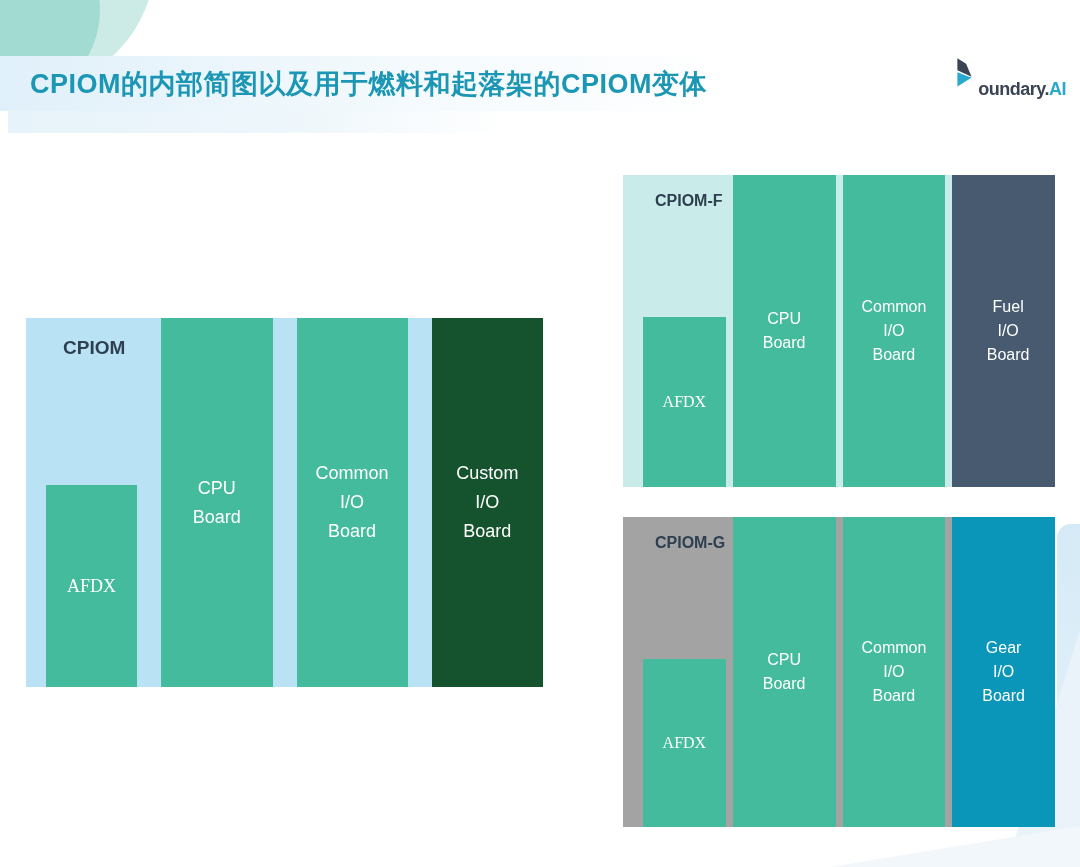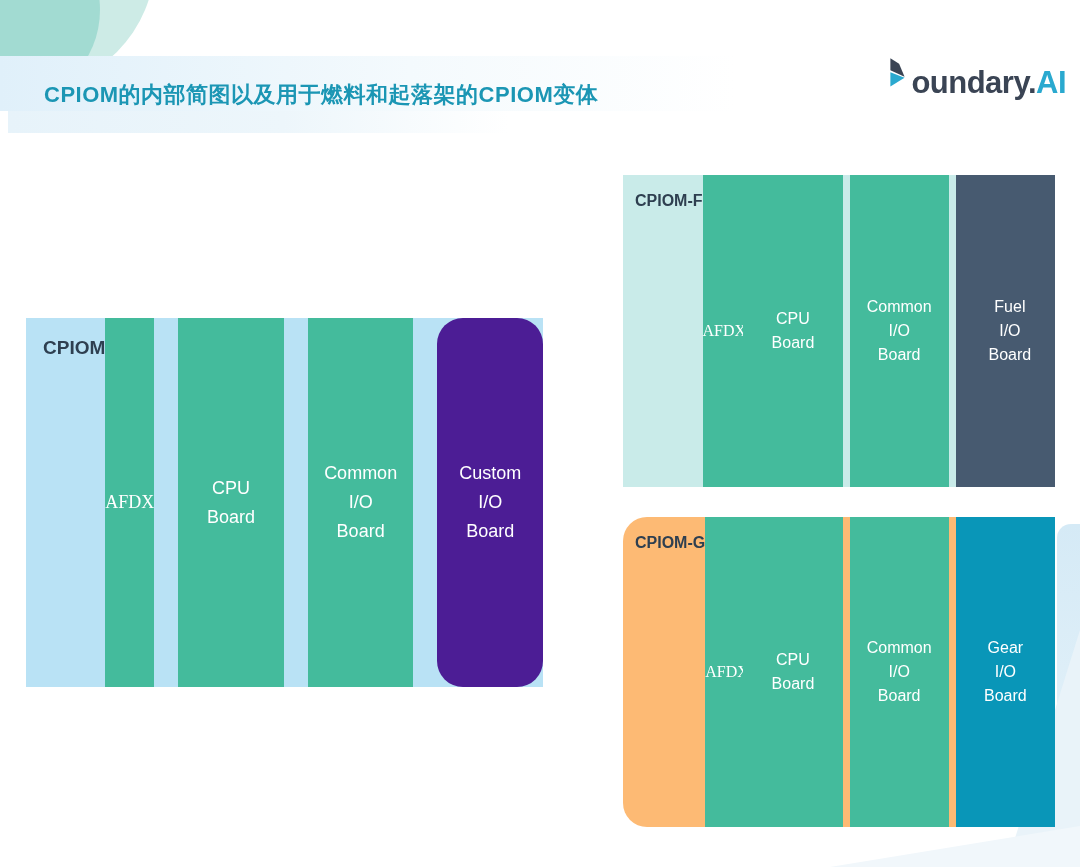--- a/index.html
+++ b/index.html
@@ -31,36 +31,36 @@
     position:absolute; left:1006px; top:630px; width:74px; height:237px;
     background:#e9f3f9; clip-path:polygon(100% 0,100% 100%,0 100%);
   }
   .deco-corner-b {
     position:absolute; left:830px; top:826px; width:250px; height:41px;
     background:#f1f7fb; clip-path:polygon(0 100%,100% 0,100% 100%);
   }
 
   
   .page-title {
-    position:absolute; left:26px; top:62px; margin:18px;
-    font-size:22px; font-weight:bold; color:#1b96b4;
+    position:absolute; left:26px; top:62px; margin:4px;
+    font-size:27px; font-weight:bold; color:#1b96b4;
     letter-spacing:0.5px; white-space:nowrap; line-height:1.4;
   }
   .logo { position:absolute; top:58px; right:14px; display:flex; align-items:flex-end; }
   .logo-glyph { display:block; width:24px; height:44px; margin-right:1px; }
-  .logo-text { font-size:31px; font-weight:bold; color:#3a4454; letter-spacing:-0.5px; line-height:1; padding-bottom:4px; }
+  .logo-text { font-size:18px; font-weight:bold; color:#3a4454; letter-spacing:-0.5px; line-height:1; padding-bottom:4px; }
   .logo-ai { color:#2aa9cf; }
 
   
   .diagram { position:absolute; display:grid; grid-template-columns:repeat(4,1fr); }
   .d-main { left:26px;  top:318px; width:517px; height:369px; column-gap:10px;gap:24px; }
   .d-f    { left:623px; top:175px; width:432px; height:312px; column-gap:7px; }
   .d-g    { left:623px; top:517px; width:432px; height:310px; column-gap:7px; }
 
-  .first-col { display:flex; flex-direction:row; }
+  .first-col { display:flex; flex-direction:column;margin-left:20px; }
   .col-head { flex:0 0 auto; }
   .d-main .col-head { height:167px; }
   .d-f .col-head, .d-g .col-head { height:142px; }
 
   .diag-label { display:block; font-weight:bold; color:#2e3f50; }
   .d-main .diag-label { padding:19px 0 0 17px; font-size:19px; }
   .d-f .diag-label, .d-g .diag-label { padding:17px 0 0 12px; font-size:16px; }
 
   .board {
     display:flex; flex-direction:column; justify-content:center; align-items:center;
@@ -105,21 +105,21 @@
     <div class="board" style="background: rgb(68, 187, 156);">
       <span>CPU</span>
       <span>Board</span>
       <span></span>
     </div>
     <div class="board" style="background: rgb(68, 187, 156);">
       <span>Common</span>
       <span>I/O</span>
       <span>Board</span>
     </div>
-    <div class="board" style="background: #4c1d95; border-radius: 26px;">
+    <div class="board" style="background: #14532d;">
       <span>Custom</span>
       <span>I/O</span>
       <span>Board</span>
     </div>
   </section>
 
   <section class="diagram d-f" style="background: rgb(201, 235, 233);">
     <div class="first-col">
       <div class="col-head">
         <span class="diag-label">CPIOM-F</span>
@@ -138,21 +138,21 @@
       <span>I/O</span>
       <span>Board</span>
     </div>
     <div class="board" style="background: rgb(71, 90, 112); padding-left: 9px;">
       <span>Fuel</span>
       <span>I/O</span>
       <span>Board</span>
     </div>
   </section>
 
-  <section class="diagram d-g" style="background: #fdba74; border-radius: 24px;">
+  <section class="diagram d-g" style="background: #a3a3a3;">
     <div class="first-col">
       <div class="col-head">
         <span class="diag-label">CPIOM-G</span>
       </div>
       <div class="board afdx" style="background: rgb(68, 187, 156);">
         <span>AFDX</span>
       </div>
     </div>
     <div class="board" style="background: rgb(68, 187, 156);">
       <span>CPU</span>

